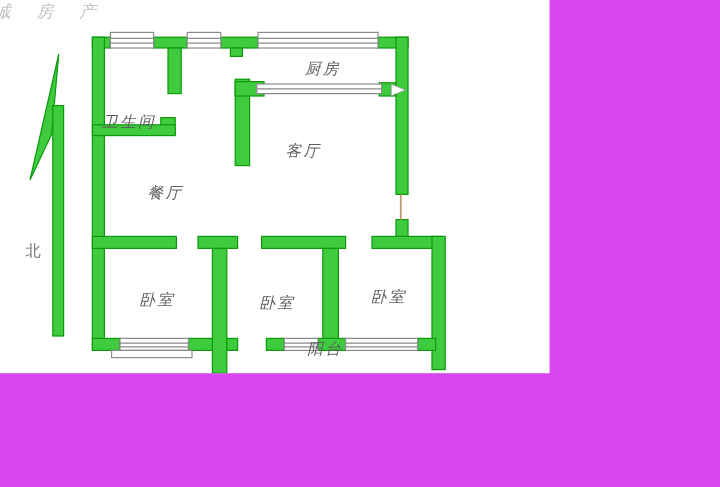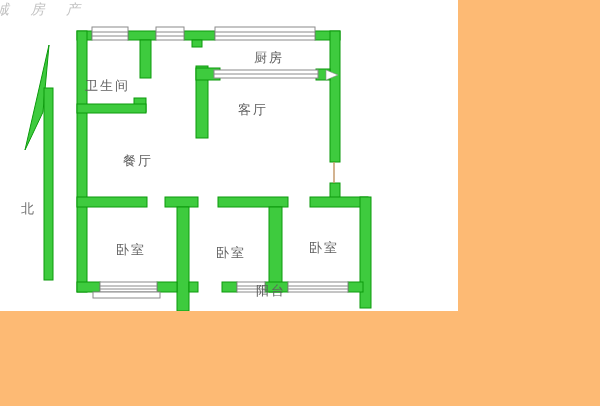--- a/index.html
+++ b/index.html
@@ -1,20 +1,20 @@
 <!DOCTYPE html>
 <html><head>
 <meta charset="utf-8">
 <style>
   html,body{margin:0;padding:0;background:#000;}
-  .stage{position:relative;width:600px;height:406px;background:#fdba74;overflow:hidden;
+  .stage{position:relative;width:600px;height:406px;background:#d946ef;overflow:hidden;
          font-family:"Liberation Serif","DejaVu Serif",serif;}
   .photo{position:absolute;left:0;top:0;width:458px;height:311px;background:#fff;overflow:hidden;}
   .photo svg{position:absolute;left:0;top:0;}
-  .room-label{position:absolute;color:#5f5f5f;font-size:13px;letter-spacing:2px;white-space:nowrap;}
+  .room-label{position:absolute;color:#5f5f5f;font-size:13px;letter-spacing:2px;white-space:nowrap;font-style:italic;}
   .watermark{position:absolute;left:-5px;top:1px;color:#c3c3c3;font-size:14px;font-style:italic;
              letter-spacing:9px;white-space:nowrap;}
   .compass{position:absolute;left:21px;top:200px;color:#707070;font-size:13px;}
 </style>
 </head>
 <body>
 
 <div class="stage">
   <div class="photo">
 
@@ -86,22 +86,22 @@
         <line x1="288" y1="286" x2="348" y2="286"></line>
         <line x1="288" y1="289" x2="348" y2="289"></line>
       </g>
 
       <line x1="334" y1="162" x2="334" y2="183" stroke="#c49a6c" stroke-width="1.5"></line>
     </svg>
 
     <span class="watermark">诚 房 产</span>
     <span class="compass">北</span>
 
-    <span class="room-label" style="left:85px;top:77px;">卫生间</span>
+    <span class="room-label" style="left:85px;top:93px;">卫生间</span>
     <span class="room-label" style="left:254px;top:49px;">厨房</span>
-    <span class="room-label" style="left:238px;top:101px;">客厅</span>
+    <span class="room-label" style="left:238px;top:117px;">客厅</span>
     <span class="room-label" style="left:103px;top:152px;margin-left:20px;">餐厅</span>
     <span class="room-label" style="left:116px;top:241px;">卧室</span>
     <span class="room-label" style="left:216px;top:244px;">卧室</span>
     <span class="room-label" style="left:309px;top:239px;">卧室</span>
     <span class="room-label" style="left:256px;top:282px;">阳台</span>
   </div>
 </div>
 
 </body></html>

